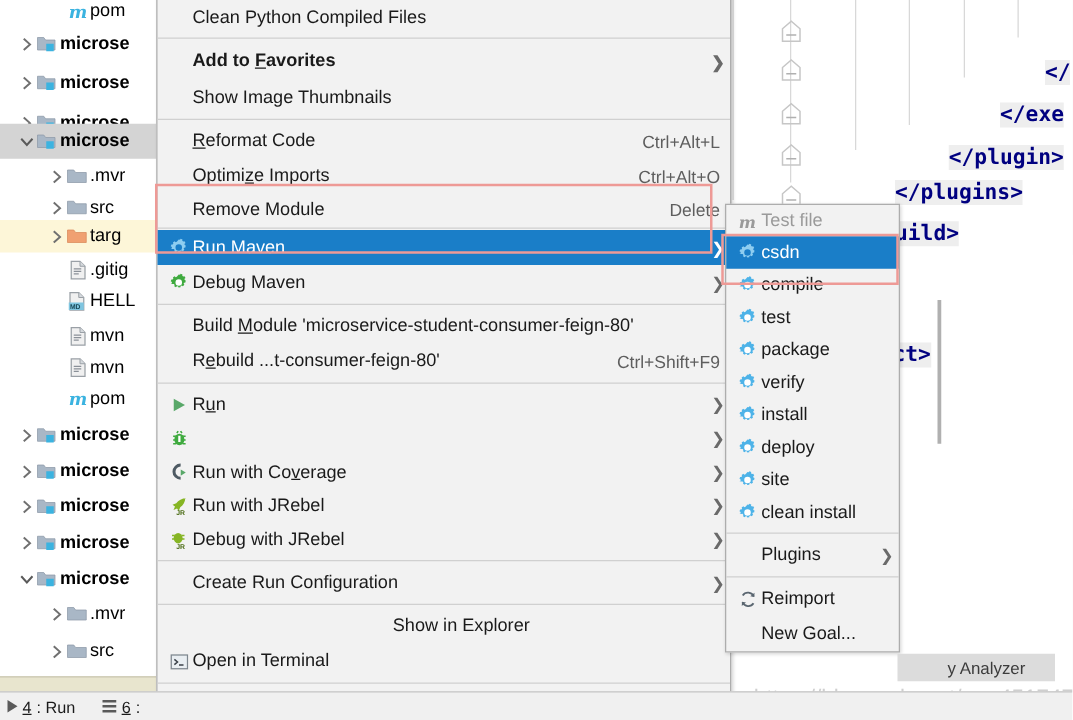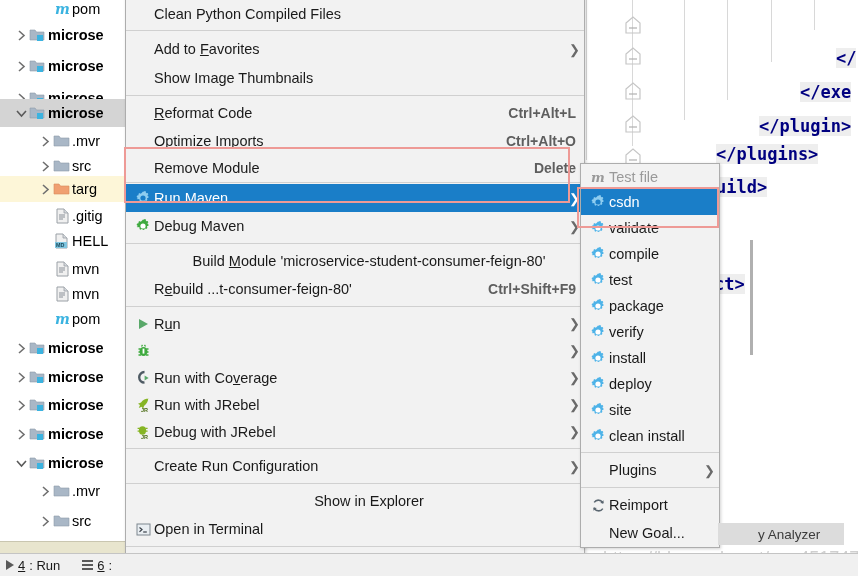--- a/index.html
+++ b/index.html
@@ -107,21 +107,21 @@
     font-size: 14.5px;
     white-space: nowrap;
     box-sizing: border-box;
   }
   .mi.sel { background: #1a7ec8; color: #ffffff; }
   .mi.disabled { color: #9a9a9a; }
   .mi .micon { width: 22px; flex: 0 0 22px; display:flex; align-items:center; justify-content:center; }
   .mi .micon svg { display:block; }
   .mi .mlabel { flex: 1 1 auto; }
   .mi .mlabel u { text-decoration: underline; }
-  .mi .mshort { margin-left: auto; color: #5e5e5e; font-size: 14px; padding-right: 8px; font-weight: bold;}
+  .mi .mshort { margin-left: auto; color: #5e5e5e; font-size: 14px; padding-right: 8px;}
   .mi .marrow { position:absolute; right: 4px; color: #6a6a6a; font-size: 13px; line-height:1; }
   .mi.sel .marrow { color: #ffffff; }
   .msep { height: 1px; background: #d0d0d0; margin: 3px 0; }
 
   
   #menu-main { left: 125px; top: -10px; width: 460px; }
   #menu-sub  { left: 580px; top: 163px; width: 140px; }
 
   
   .annot {
@@ -468,21 +468,21 @@
 
   <div class="menu" id="menu-main">
 
     <div class="mi" style="height:36px; padding-top:10px;">
       <div class="micon"></div>
       <div class="mlabel">Clean Python Compiled Files</div>
     </div>
 
     <div class="msep"></div>
 
-    <div class="mi" style="height:30px;">
+    <div class="mi" style="height:30px;font-weight:bold;">
       <div class="micon"></div>
       <div class="mlabel">Add to <u>F</u>avorites</div>
       <span class="marrow">❯</span>
     </div>
 
     <div class="mi" style="height:28px;">
       <div class="micon"></div>
       <div class="mlabel">Show Image Thumbnails</div>
     </div>
 
@@ -525,21 +525,21 @@
           <path d="M8 1.6l1 .2.5-.9 1.5.7-.2 1 .8.6 1-.3.8 1.4-.8.7.1 1 .9.4-.3 1.6-1 .1-.4.9.6.8-1.2 1.1-.9-.5-.9.4-.1 1-1.6.1-.4-.9-1-.1-.6.8-1.4-.8.3-1-.6-.8-1 .1L1.6 9l.9-.5v-1l-.9-.5.5-1.5 1 .1.6-.8-.4-.9L4.7 3l.8.7.9-.4z" fill="#3faa3f"></path>
           <circle cx="8" cy="8" r="2.6" fill="#ffffff"></circle>
         </svg>
       </div>
       <div class="mlabel">Debug Maven</div>
       <span class="marrow">❯</span>
     </div>
 
     <div class="msep"></div>
 
-    <div class="mi" style="height:28px;text-align:center;">
+    <div class="mi" style="height:28px;">
       <div class="micon"></div>
       <div class="mlabel">Build <u>M</u>odule 'microservice-student-consumer-feign-80'</div>
     </div>
 
     <div class="mi" style="height:28px;">
       <div class="micon"></div>
       <div class="mlabel">R<u>e</u>build ...t-consumer-feign-80'</div>
       <div class="mshort">Ctrl+Shift+F9</div>
     </div>
 
@@ -651,29 +651,20 @@
     <div class="mi sel" style="height:26px;">
       <div class="micon">
         <svg width="16" height="16" viewBox="0 0 16 16">
           <path d="M8 1.6l1 .2.5-.9 1.5.7-.2 1 .8.6 1-.3.8 1.4-.8.7.1 1 .9.4-.3 1.6-1 .1-.4.9.6.8-1.2 1.1-.9-.5-.9.4-.1 1-1.6.1-.4-.9-1-.1-.6.8-1.4-.8.3-1-.6-.8-1 .1L1.6 9l.9-.5v-1l-.9-.5.5-1.5 1 .1.6-.8-.4-.9L4.7 3l.8.7.9-.4z" fill="#8ecdf0"></path>
           <circle cx="8" cy="8" r="2.6" fill="#1a7ec8"></circle>
         </svg>
       </div>
       <div class="mlabel">csdn</div>
     </div>
 
-    <div class="mi" style="height:26px;">
-      <div class="micon">
-        <svg width="16" height="16" viewBox="0 0 16 16">
-            <path d="M8 1.6l1 .2.5-.9 1.5.7-.2 1 .8.6 1-.3.8 1.4-.8.7.1 1 .9.4-.3 1.6-1 .1-.4.9.6.8-1.2 1.1-.9-.5-.9.4-.1 1-1.6.1-.4-.9-1-.1-.6.8-1.4-.8.3-1-.6-.8-1 .1L1.6 9l.9-.5v-1l-.9-.5.5-1.5 1 .1.6-.8-.4-.9L4.7 3l.8.7.9-.4z" fill="#4eb3e8"></path>
-            <circle cx="8" cy="8" r="2.6" fill="#ffffff"></circle>
-          </svg>
-      </div>
-      <div class="mlabel">validate</div>
-    </div>
 
     <div class="mi" style="height:26px;">
       <div class="micon">
         <svg width="16" height="16" viewBox="0 0 16 16">
             <path d="M8 1.6l1 .2.5-.9 1.5.7-.2 1 .8.6 1-.3.8 1.4-.8.7.1 1 .9.4-.3 1.6-1 .1-.4.9.6.8-1.2 1.1-.9-.5-.9.4-.1 1-1.6.1-.4-.9-1-.1-.6.8-1.4-.8.3-1-.6-.8-1 .1L1.6 9l.9-.5v-1l-.9-.5.5-1.5 1 .1.6-.8-.4-.9L4.7 3l.8.7.9-.4z" fill="#4eb3e8"></path>
             <circle cx="8" cy="8" r="2.6" fill="#ffffff"></circle>
           </svg>
       </div>
       <div class="mlabel">compile</div>
     </div>

